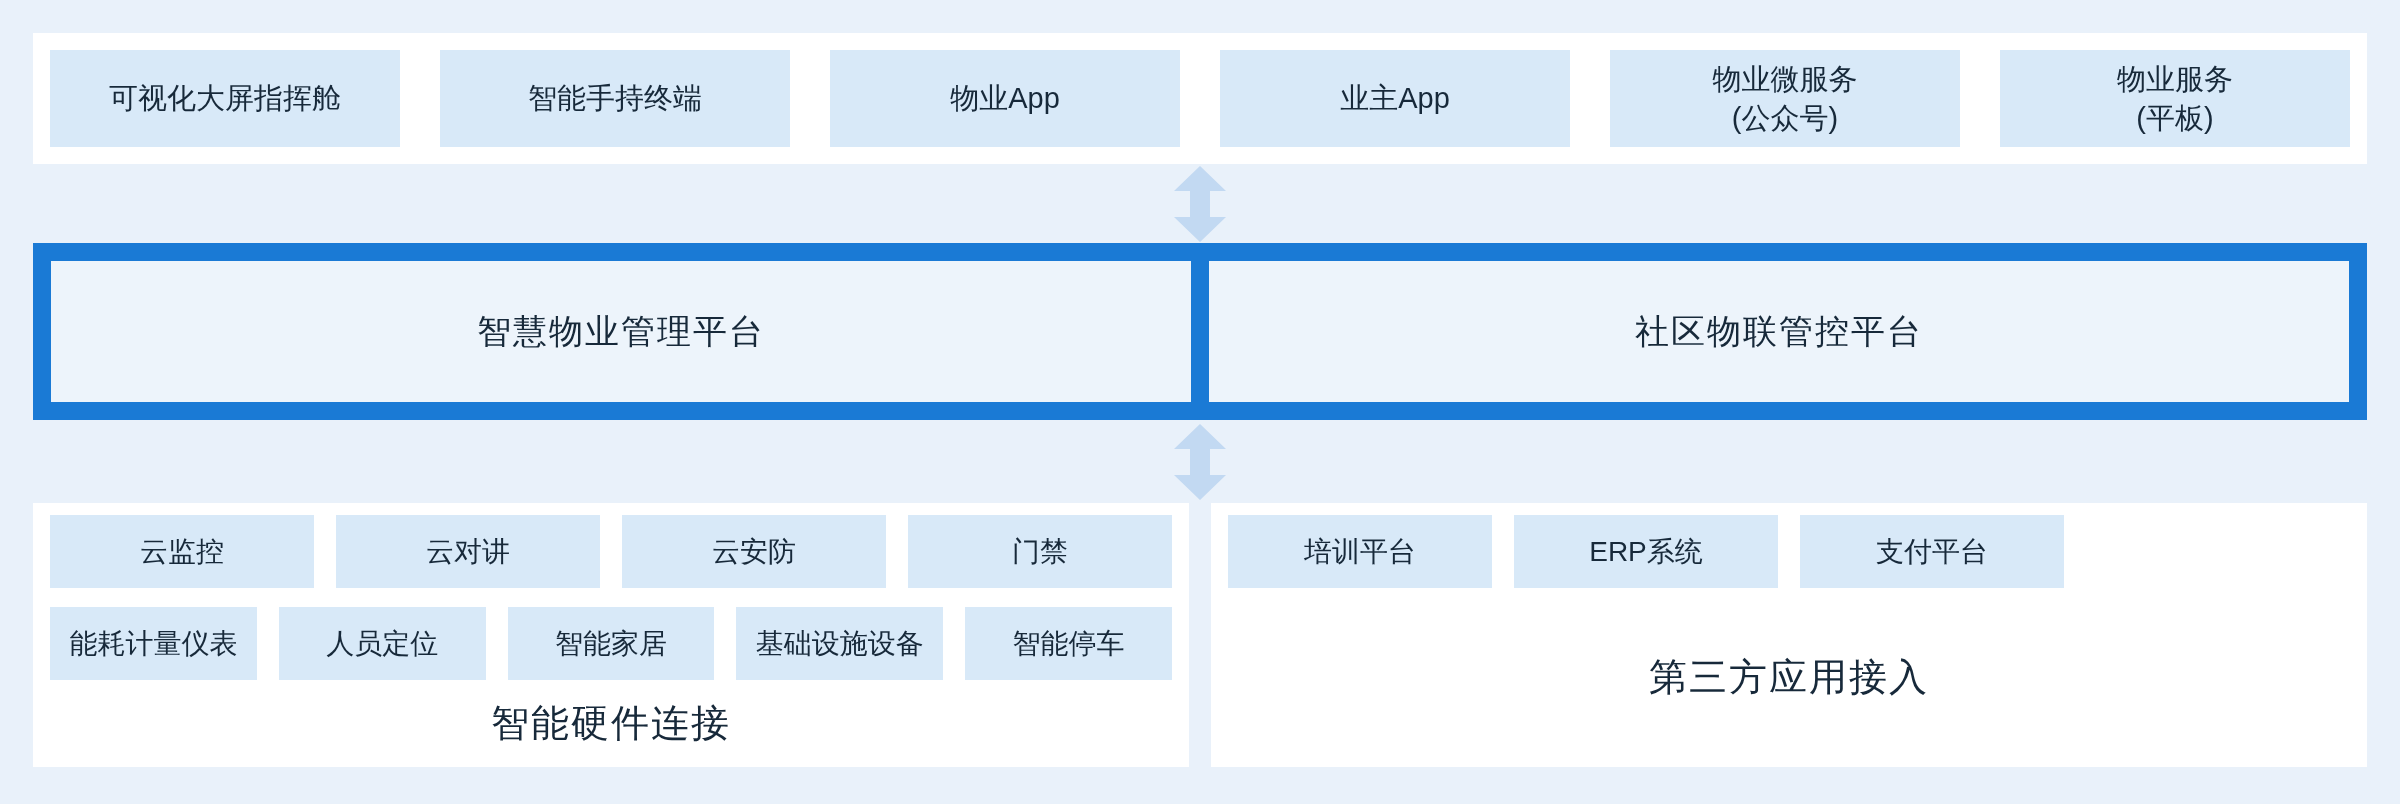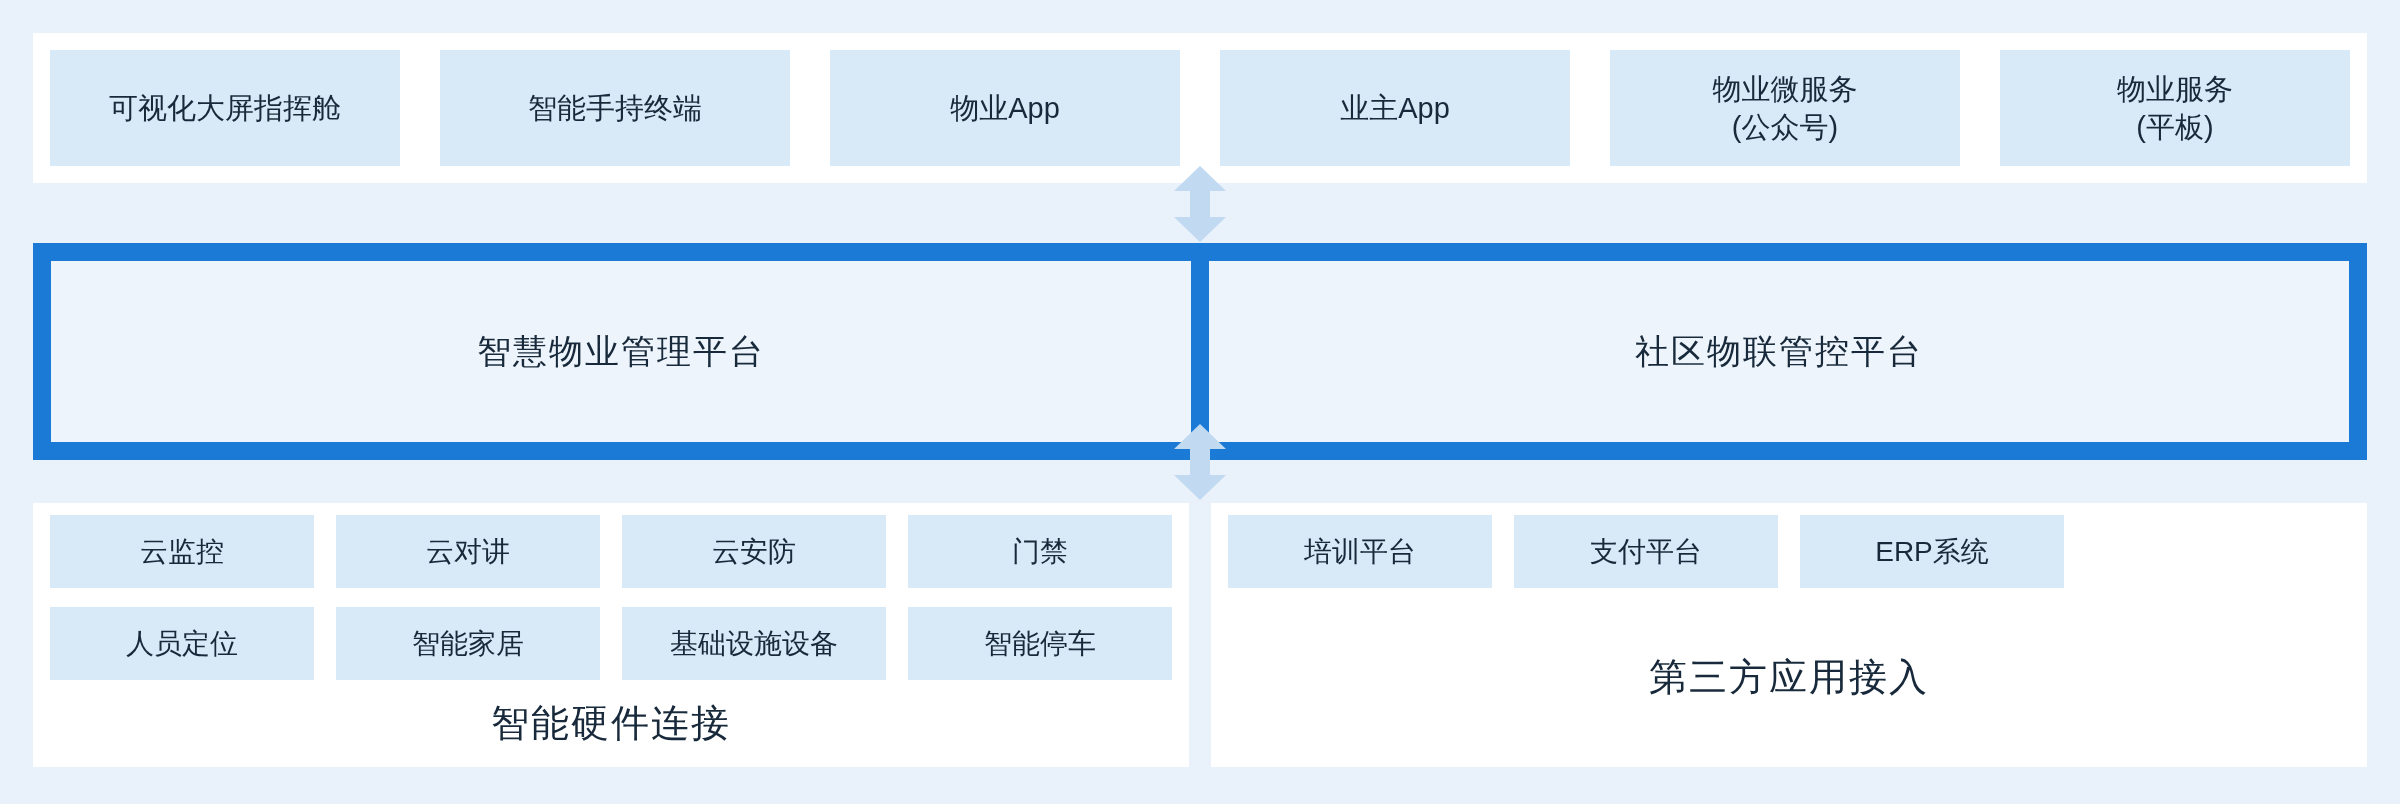--- a/index.html
+++ b/index.html
@@ -8,38 +8,38 @@
     background:#e9f1fa;
     font-family:"Liberation Sans","DejaVu Sans",sans-serif;
     color:#17293a;
     -webkit-font-smoothing:antialiased;
   }
   .stage{position:relative;width:2400px;height:804px;overflow:hidden;}
   .frame{position:absolute;left:33px;right:33px;box-sizing:border-box;}
 
   
   .terminal-layer{
-    top:33px;height:150px;background:#ffffff;
+    top:33px;height:131px;background:#ffffff;
     padding:17px;display:flex;gap:40px;
   }
   .t-item{
     flex:1;background:#d8e9f8;
     display:flex;flex-direction:column;align-items:center;justify-content:center;
     font-size:29px;line-height:1.32;text-align:center;
   }
 
   
   .arrow-wrap{position:absolute;left:50%;transform:translateX(-50%);width:56px;height:76px;}
   .arrow-1{top:166px;}
   .arrow-2{top:424px;}
   .arrow-wrap svg{display:block;width:56px;height:76px;}
 
   
   .platform-layer{
-    top:243px;height:217px;background:#1a7ad5;
+    top:243px;height:177px;background:#1a7ad5;
     padding:18px;display:flex;gap:18px;
   }
   .p-item{
     flex:1;background:#edf4fb;
     display:flex;align-items:center;justify-content:center;
     font-size:34px;letter-spacing:2px;
   }
 
   
   .bottom-layer{
@@ -115,35 +115,36 @@
 
     <div class="group-panel">
       <div class="group-rows">
         <div class="group-row">
           <div class="g-item">云监控</div>
           <div class="g-item">云对讲</div>
           <div class="g-item">云安防</div>
           <div class="g-item">门禁</div>
         </div>
         <div class="group-row">
+          <div class="g-item">能耗计量仪表</div>
           <div class="g-item">人员定位</div>
           <div class="g-item">智能家居</div>
           <div class="g-item">基础设施设备</div>
           <div class="g-item">智能停车</div>
         </div>
       </div>
       <div class="group-title">智能硬件连接</div>
     </div>
 
     <div class="group-panel">
       <div class="group-rows">
         <div class="group-row">
           <div class="g-item">培训平台</div>
+          <div class="g-item">ERP系统</div>
           <div class="g-item">支付平台</div>
-          <div class="g-item">ERP系统</div>
           <div class="g-item empty"></div>
         </div>
       </div>
       <div class="group-title">第三方应用接入</div>
     </div>
 
   </div>
 </div>
 
 </body></html>

